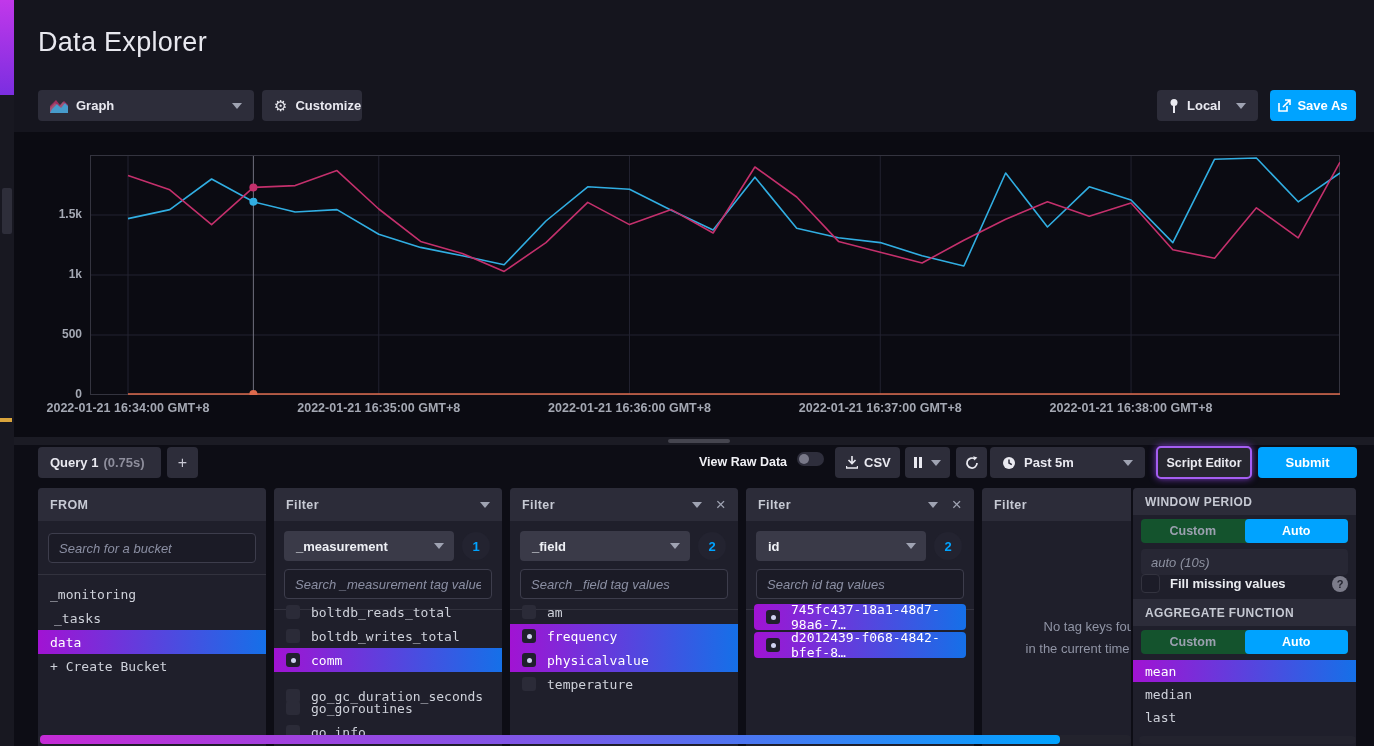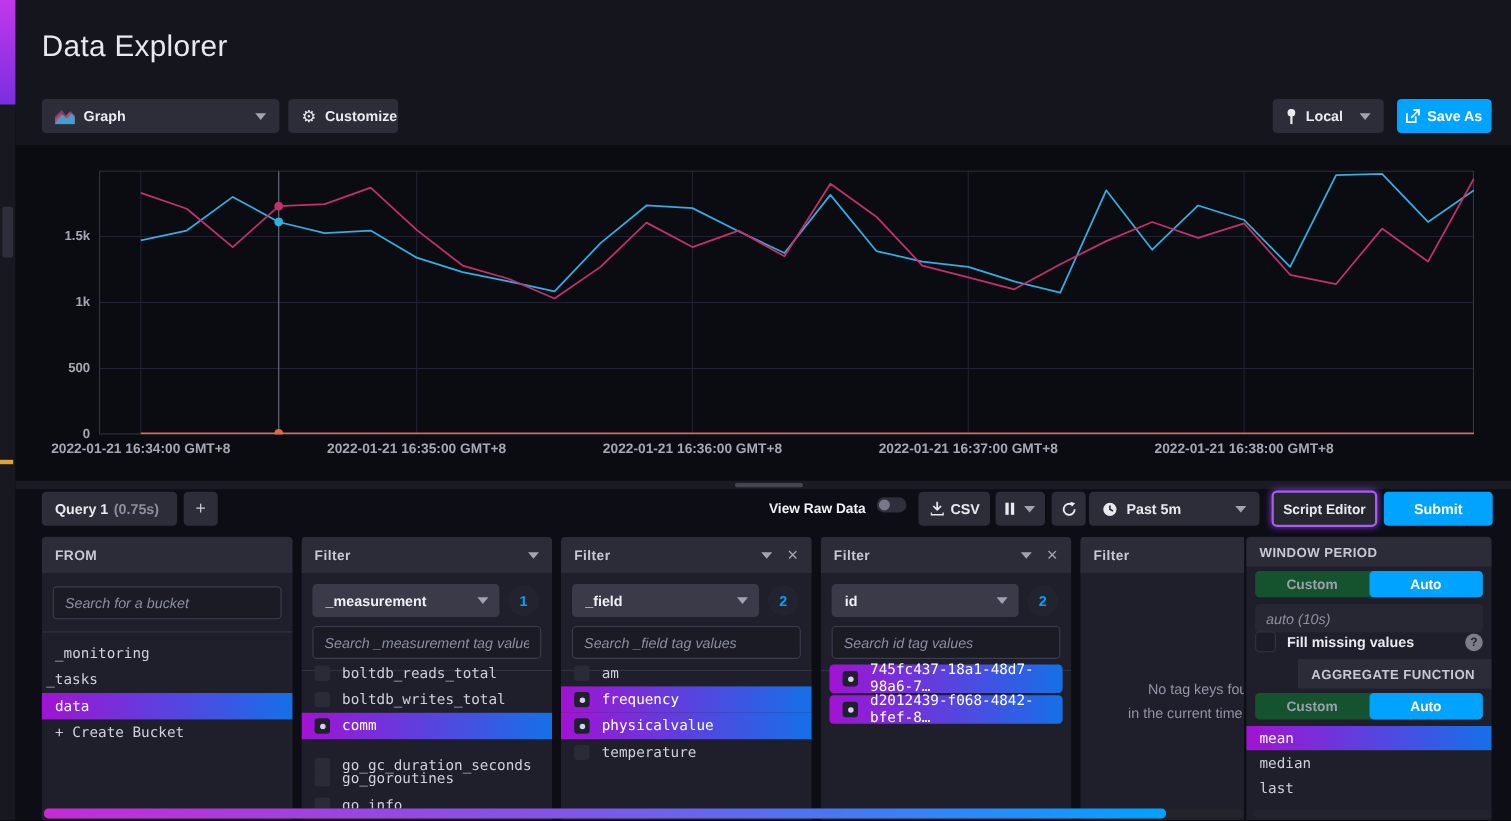--- a/index.html
+++ b/index.html
@@ -231,21 +231,21 @@
   </div>
 
   <div class="abs panel" style="left:38px;top:488px;width:228px;height:258px;">
     <div class="panel-head">
       <span>FROM</span>
     </div>
     <input class="search" style="top: 45px;" placeholder="Search for a bucket">
     <div class="pdivider" style="top:86px;"></div>
     <div id="bucket-list">
         <div class="litem" style="top: 94px; padding-left: 12px;">_monitoring</div>
-        <div class="litem" style="top: 118px; padding-left: 4px;">_tasks</div>
+        <div class="litem" style="top: 118px; padding-left: 16px;">_tasks</div>
         <div class="litem sel" style="top: 142px; padding-left: 12px;">data</div>
         <div class="litem" style="top: 166px; padding-left: 12px;">+ Create Bucket</div>
       </div>
   </div>
 
   <div id="filter-panels">
       <div class="abs" style="left: 274px; top: 488px; width: 228px; height: 258px; overflow: hidden;">
         <div class="panel" style="position: absolute; left: 0px; top: 0px; width: 228px; height: 258px;">
           <div class="panel-head">
             <span>Filter</span>
@@ -358,21 +358,21 @@
     <div class="seg" style="top:31px;">
       <div>Custom</div>
       <div class="on">Auto</div>
     </div>
     <input class="opt-input" style="top: 61px;" placeholder="auto (10s)">
     <div class="fillrow" style="top:86px;">
       <div class="bigbox"></div>
       <span style="font-size:13px;font-weight:bold;color:#e9ebf0;">Fill missing values</span>
       <div class="helpc">?</div>
     </div>
-    <div class="opt-head" style="top:111px;margin-left:47px;">
+    <div class="opt-head" style="top:111px;">
       <span>AGGREGATE FUNCTION</span>
     </div>
     <div class="seg" style="top:142px;">
       <div>Custom</div>
       <div class="on">Auto</div>
     </div>
     <div id="fn-list">
         <div class="litem sel" style="top: 172px; height: 22px; padding-left: 12px;">mean</div>
         <div class="litem" style="top: 195px; height: 22px; padding-left: 12px;">median</div>
         <div class="litem" style="top: 218px; height: 22px; padding-left: 12px;">last</div>

